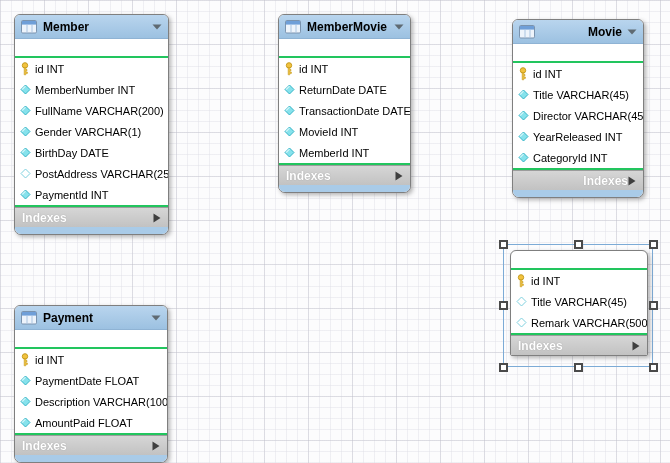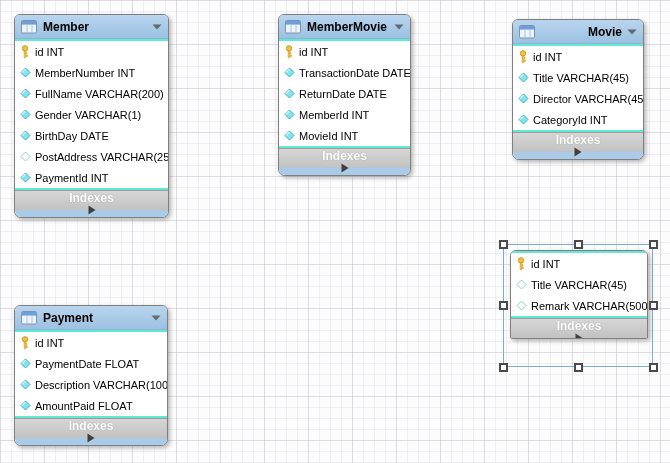--- a/index.html
+++ b/index.html
@@ -18,29 +18,28 @@
     border:1px solid #7f7f7f;border-radius:6px 6px 7px 7px;
     overflow:hidden;box-shadow:2px 2px 4px rgba(90,90,90,.45);
   }
   .db-table.selected{border-radius:6px 6px 2px 2px;}
   .t-header{
     height:24px;display:flex;align-items:center;gap:5px;padding:0 6px;
     background:linear-gradient(var(--header-blue-light,#b9d5ee),var(--header-blue,#9cc1e1));
     border-bottom:1px solid #8fb3d4;box-sizing:border-box;
   }
   .t-name{font-size:12px;font-weight:bold;color:#000;flex:1 1 auto;white-space:nowrap;}
-  .t-body{background:#5eead4;padding:2px 0;}
+  .t-body{background:#22c55e;padding:2px 0;margin-top:17px;}
   .t-row{height:21px;display:flex;align-items:center;gap:4px;padding-left:4px;background:#fff;}
   .c-label{font-size:11px;color:#000;white-space:nowrap;}
   .c-icon{display:inline-flex;width:12px;justify-content:center;flex:0 0 auto;}
   .t-footer{
     height:20px;display:flex;align-items:center;padding:0 7px;box-sizing:border-box;
     background:linear-gradient(var(--footer-gray-light,#d6d6d6),var(--footer-gray,#c2c2c2));
     border-top:1px solid #9c9c9c;
-    flex-direction:column;
   }
   .f-label{font-size:12px;font-weight:bold;color:#fff;flex:1 1 auto;text-shadow:0 0 1px rgba(110,110,110,.6);}
   .t-strip{height:7px;background:var(--strip-blue,#a9cbe8);}
   .hdr-arrow,.ftr-arrow{display:inline-flex;flex:0 0 auto;}
   .sel-rect{position:absolute;border:1px solid var(--selection-blue,#7cabd6);box-sizing:border-box;}
   .sel-handle{position:absolute;width:9px;height:9px;background:#fff;border:2px solid #4a4a4a;box-sizing:border-box;}
 </style>
 </head>
 <body>
 
@@ -163,48 +162,48 @@
           </span>
           <span class="c-label">id INT</span>
         </div>
         <div class="t-row">
           <span class="c-icon">
             <svg width="11" height="11" viewBox="0 0 11 11">
               <polygon points="5.5,1 10,5.5 5.5,10 1,5.5" fill="#86e2ec" stroke="#35b3c6"></polygon>
               <polyline points="2.2,5.5 5.5,2.2" fill="none" stroke="#d8f8fb" stroke-width="1.1"></polyline>
             </svg>
           </span>
+          <span class="c-label">ReturnDate DATE</span>
+        </div>
+        <div class="t-row">
+          <span class="c-icon">
+            <svg width="11" height="11" viewBox="0 0 11 11">
+              <polygon points="5.5,1 10,5.5 5.5,10 1,5.5" fill="#86e2ec" stroke="#35b3c6"></polygon>
+              <polyline points="2.2,5.5 5.5,2.2" fill="none" stroke="#d8f8fb" stroke-width="1.1"></polyline>
+            </svg>
+          </span>
           <span class="c-label">TransactionDate DATE</span>
         </div>
         <div class="t-row">
           <span class="c-icon">
             <svg width="11" height="11" viewBox="0 0 11 11">
               <polygon points="5.5,1 10,5.5 5.5,10 1,5.5" fill="#86e2ec" stroke="#35b3c6"></polygon>
               <polyline points="2.2,5.5 5.5,2.2" fill="none" stroke="#d8f8fb" stroke-width="1.1"></polyline>
             </svg>
           </span>
-          <span class="c-label">ReturnDate DATE</span>
+          <span class="c-label">MovieId INT</span>
         </div>
         <div class="t-row">
           <span class="c-icon">
             <svg width="11" height="11" viewBox="0 0 11 11">
               <polygon points="5.5,1 10,5.5 5.5,10 1,5.5" fill="#86e2ec" stroke="#35b3c6"></polygon>
               <polyline points="2.2,5.5 5.5,2.2" fill="none" stroke="#d8f8fb" stroke-width="1.1"></polyline>
             </svg>
           </span>
           <span class="c-label">MemberId INT</span>
-        </div>
-        <div class="t-row">
-          <span class="c-icon">
-            <svg width="11" height="11" viewBox="0 0 11 11">
-              <polygon points="5.5,1 10,5.5 5.5,10 1,5.5" fill="#86e2ec" stroke="#35b3c6"></polygon>
-              <polyline points="2.2,5.5 5.5,2.2" fill="none" stroke="#d8f8fb" stroke-width="1.1"></polyline>
-            </svg>
-          </span>
-          <span class="c-label">MovieId INT</span>
         </div>
       </div>
     <div class="t-footer">
       <span class="f-label">Indexes</span>
       <span class="ftr-arrow">
         <svg width="8" height="10" viewBox="0 0 8 10">
             <polygon points="0.5,0.5 0.5,9.5 7.5,5" fill="#3f3f3f"></polygon>
           </svg>
       </span>
     </div>
@@ -247,20 +246,29 @@
           <span class="c-label">Title VARCHAR(45)</span>
         </div>
         <div class="t-row">
           <span class="c-icon">
             <svg width="11" height="11" viewBox="0 0 11 11">
               <polygon points="5.5,1 10,5.5 5.5,10 1,5.5" fill="#86e2ec" stroke="#35b3c6"></polygon>
               <polyline points="2.2,5.5 5.5,2.2" fill="none" stroke="#d8f8fb" stroke-width="1.1"></polyline>
             </svg>
           </span>
           <span class="c-label">Director VARCHAR(45)</span>
+        </div>
+        <div class="t-row">
+          <span class="c-icon">
+            <svg width="11" height="11" viewBox="0 0 11 11">
+              <polygon points="5.5,1 10,5.5 5.5,10 1,5.5" fill="#86e2ec" stroke="#35b3c6"></polygon>
+              <polyline points="2.2,5.5 5.5,2.2" fill="none" stroke="#d8f8fb" stroke-width="1.1"></polyline>
+            </svg>
+          </span>
+          <span class="c-label">YearReleased INT</span>
         </div>
         <div class="t-row">
           <span class="c-icon">
             <svg width="11" height="11" viewBox="0 0 11 11">
               <polygon points="5.5,1 10,5.5 5.5,10 1,5.5" fill="#86e2ec" stroke="#35b3c6"></polygon>
               <polyline points="2.2,5.5 5.5,2.2" fill="none" stroke="#d8f8fb" stroke-width="1.1"></polyline>
             </svg>
           </span>
           <span class="c-label">CategoryId INT</span>
         </div>

